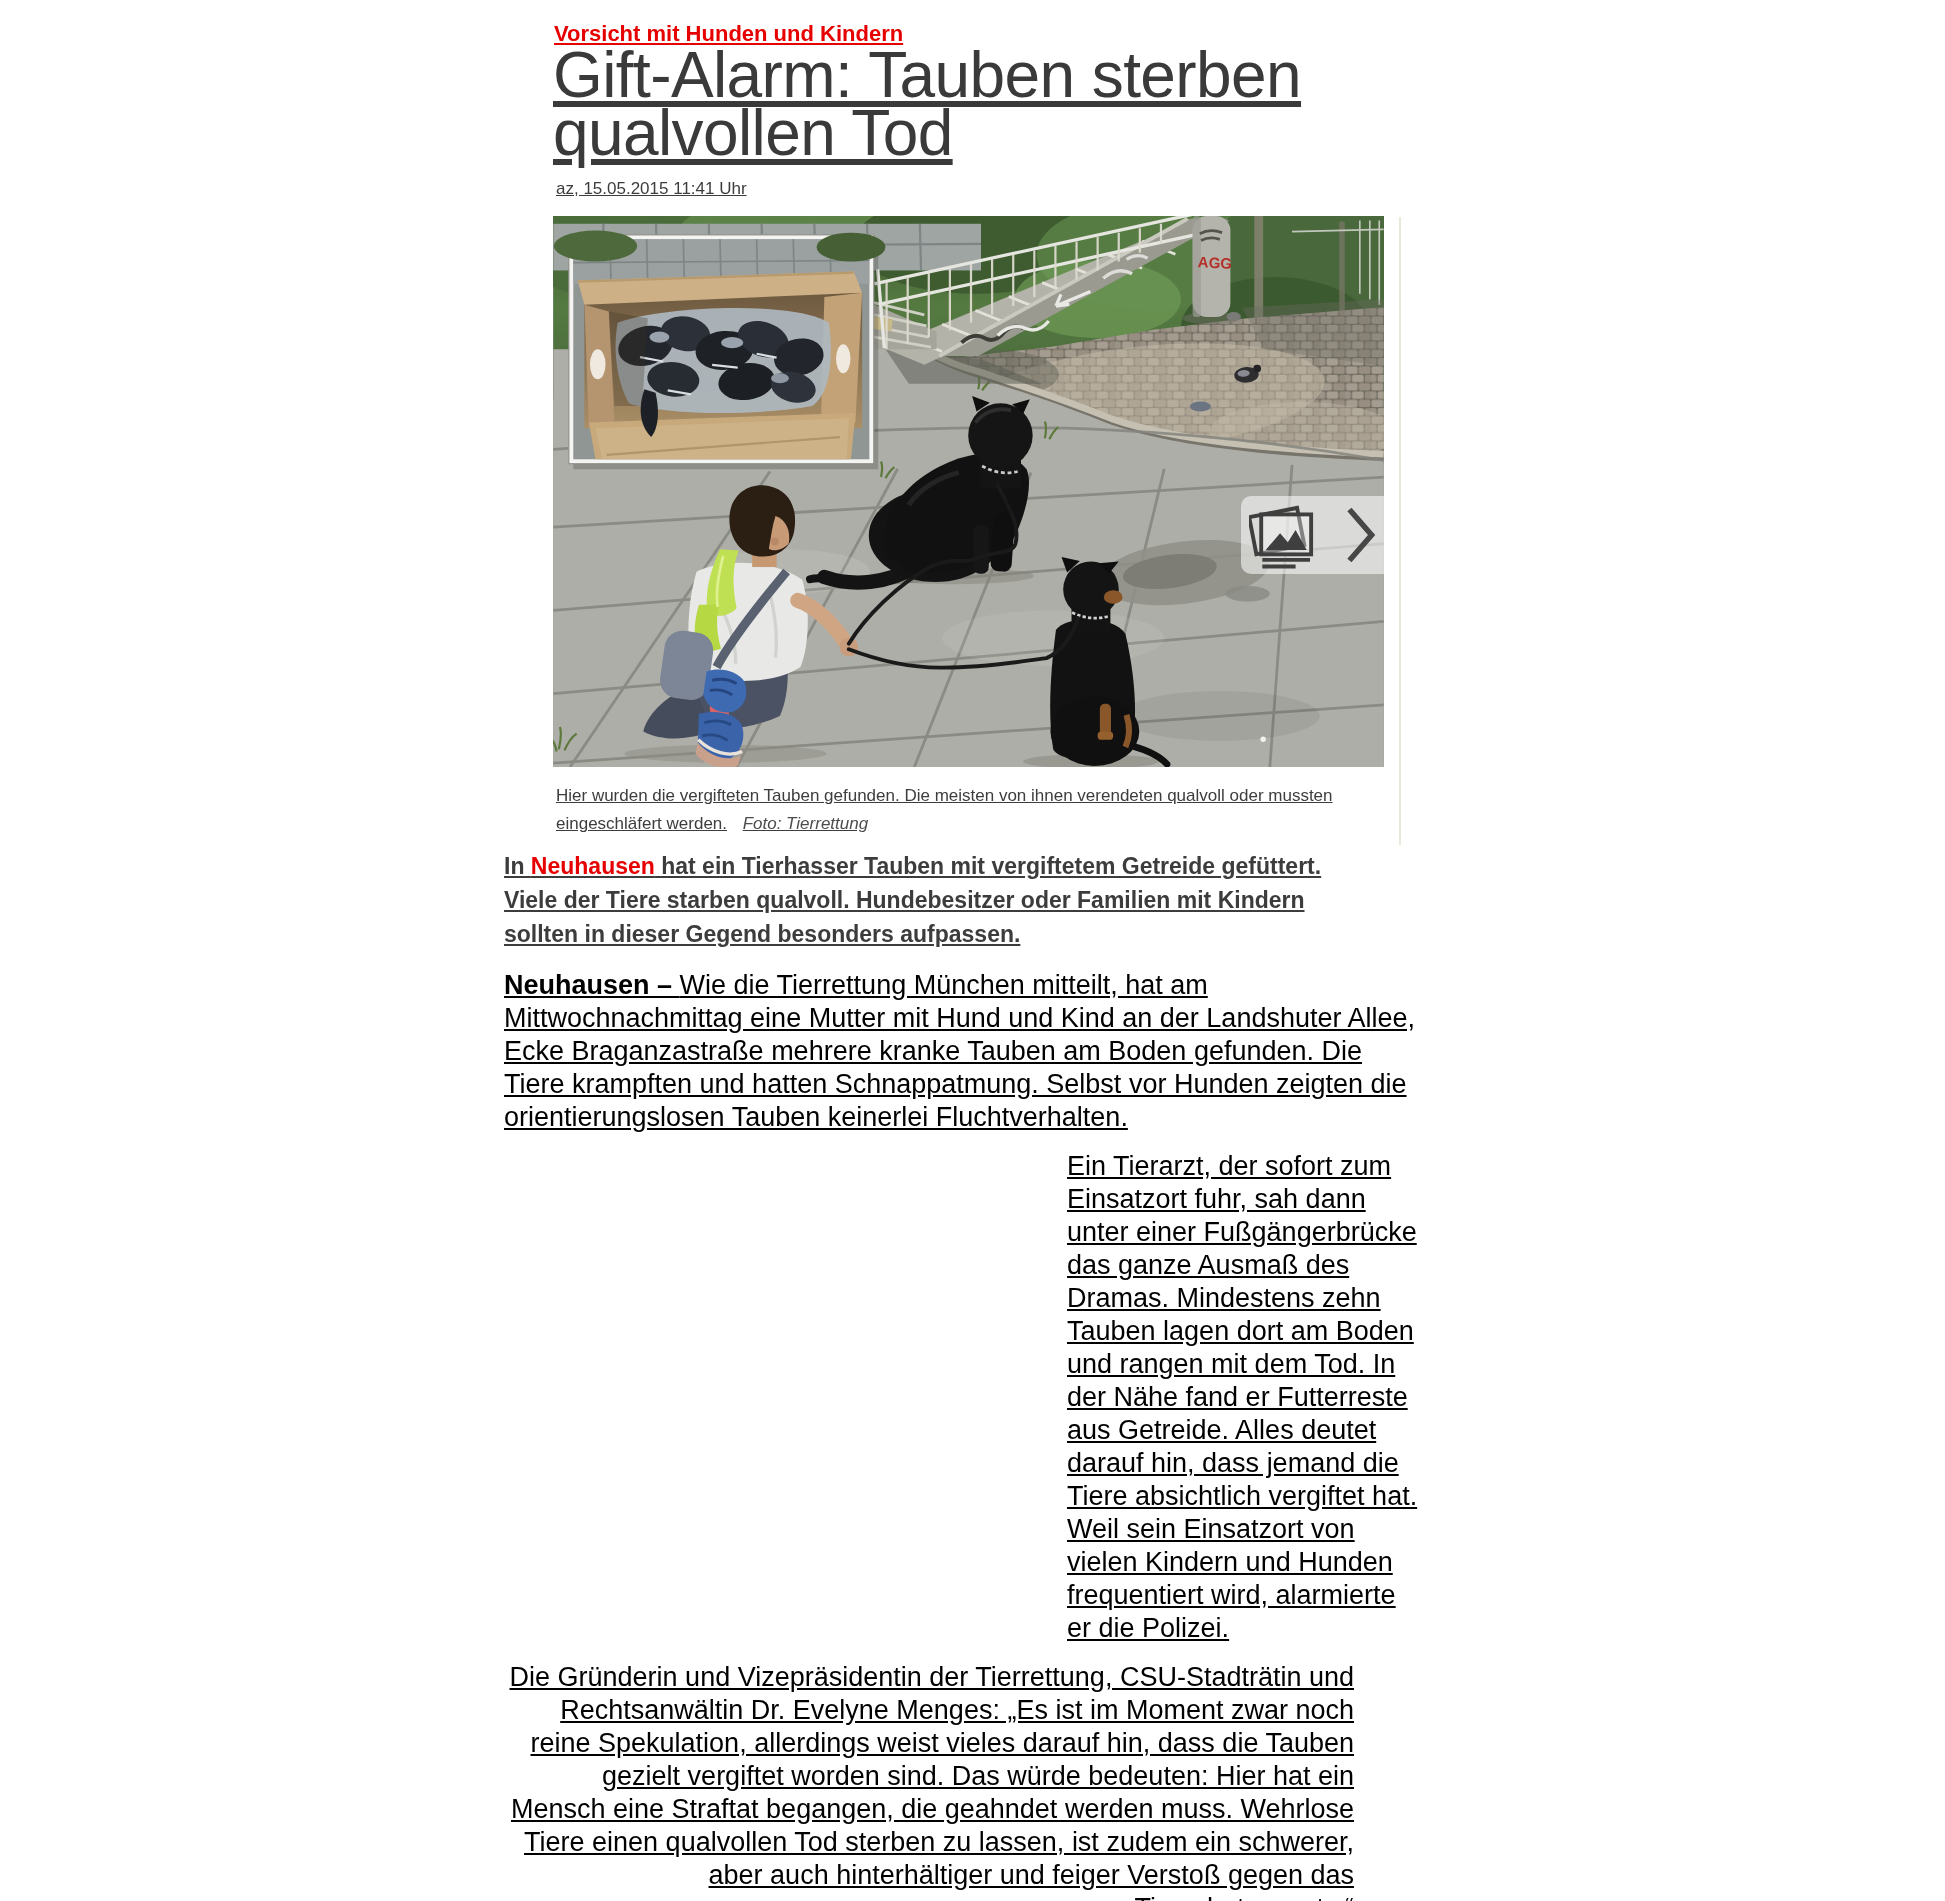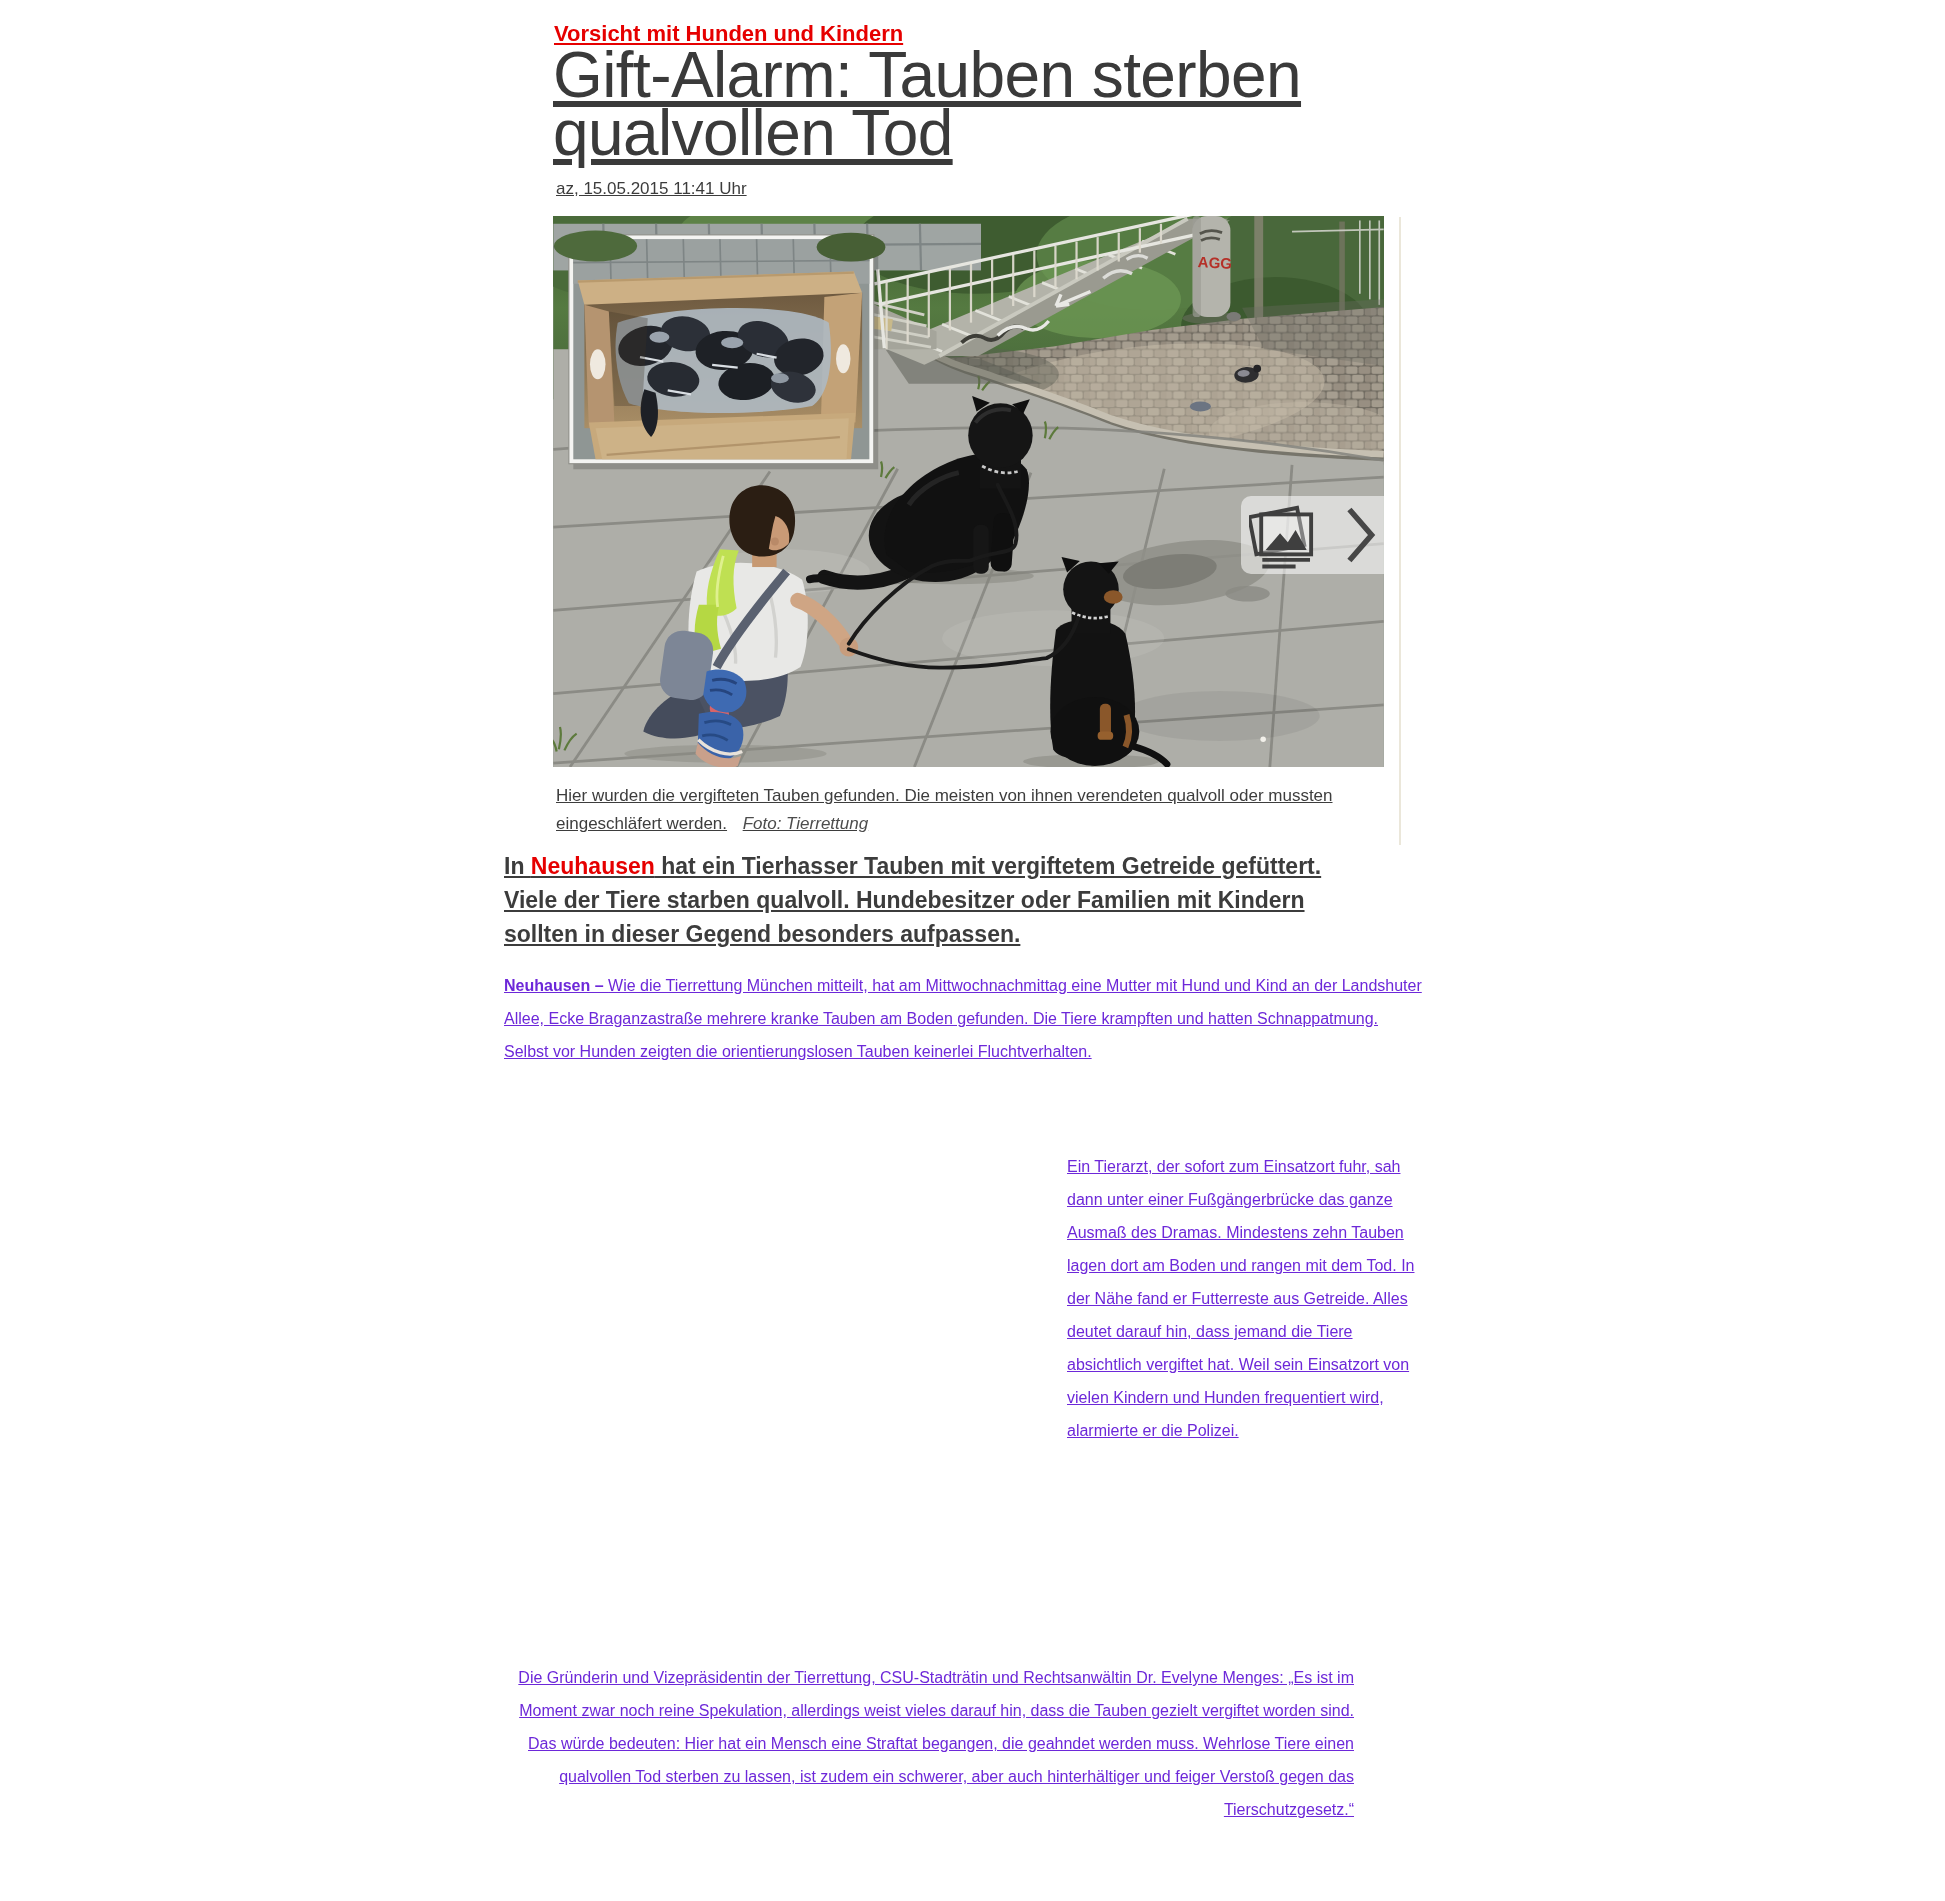--- a/index.html
+++ b/index.html
@@ -28,21 +28,21 @@
   .caption{
     left:556px;top:782px;width:778px;font-size:17px;line-height:28px;color:#3d3d3d;
   }
   .caption .credit{font-style:italic;color:#4c4c4c;margin-left:15.6px;text-align:right;}
   .divider{left:1399px;top:217px;width:1.7px;height:628px;background:#ebe7da;}
   .lead{
     left:504px;top:849px;width:867px;font-size:23px;line-height:34px;
     font-weight:700;color:#3c3c3c;
   }
   .lead a{color:#e60000;text-decoration:none;font-weight:700;}
-  .body-text{font-size:16px;line-height:33px;color:#6d28d9;}
+  .body-text{font-size:27px;line-height:33px;color:#000000;}
   .p1{left:504px;top:969px;width:920px;}
   .p1 .loc{font-weight:700;}
   .p2{left:1067px;top:1150px;width:359px;}
   .p3{left:504px;top:1661px;width:850px;text-align:right;}
 </style>
 </head>
 <body>
 
 <div class="abs kicker">Vorsicht mit Hunden und Kindern</div>
 <h1 class="abs headline" style="margin:0">Gift-Alarm: Tauben sterben qualvollen Tod</h1>

